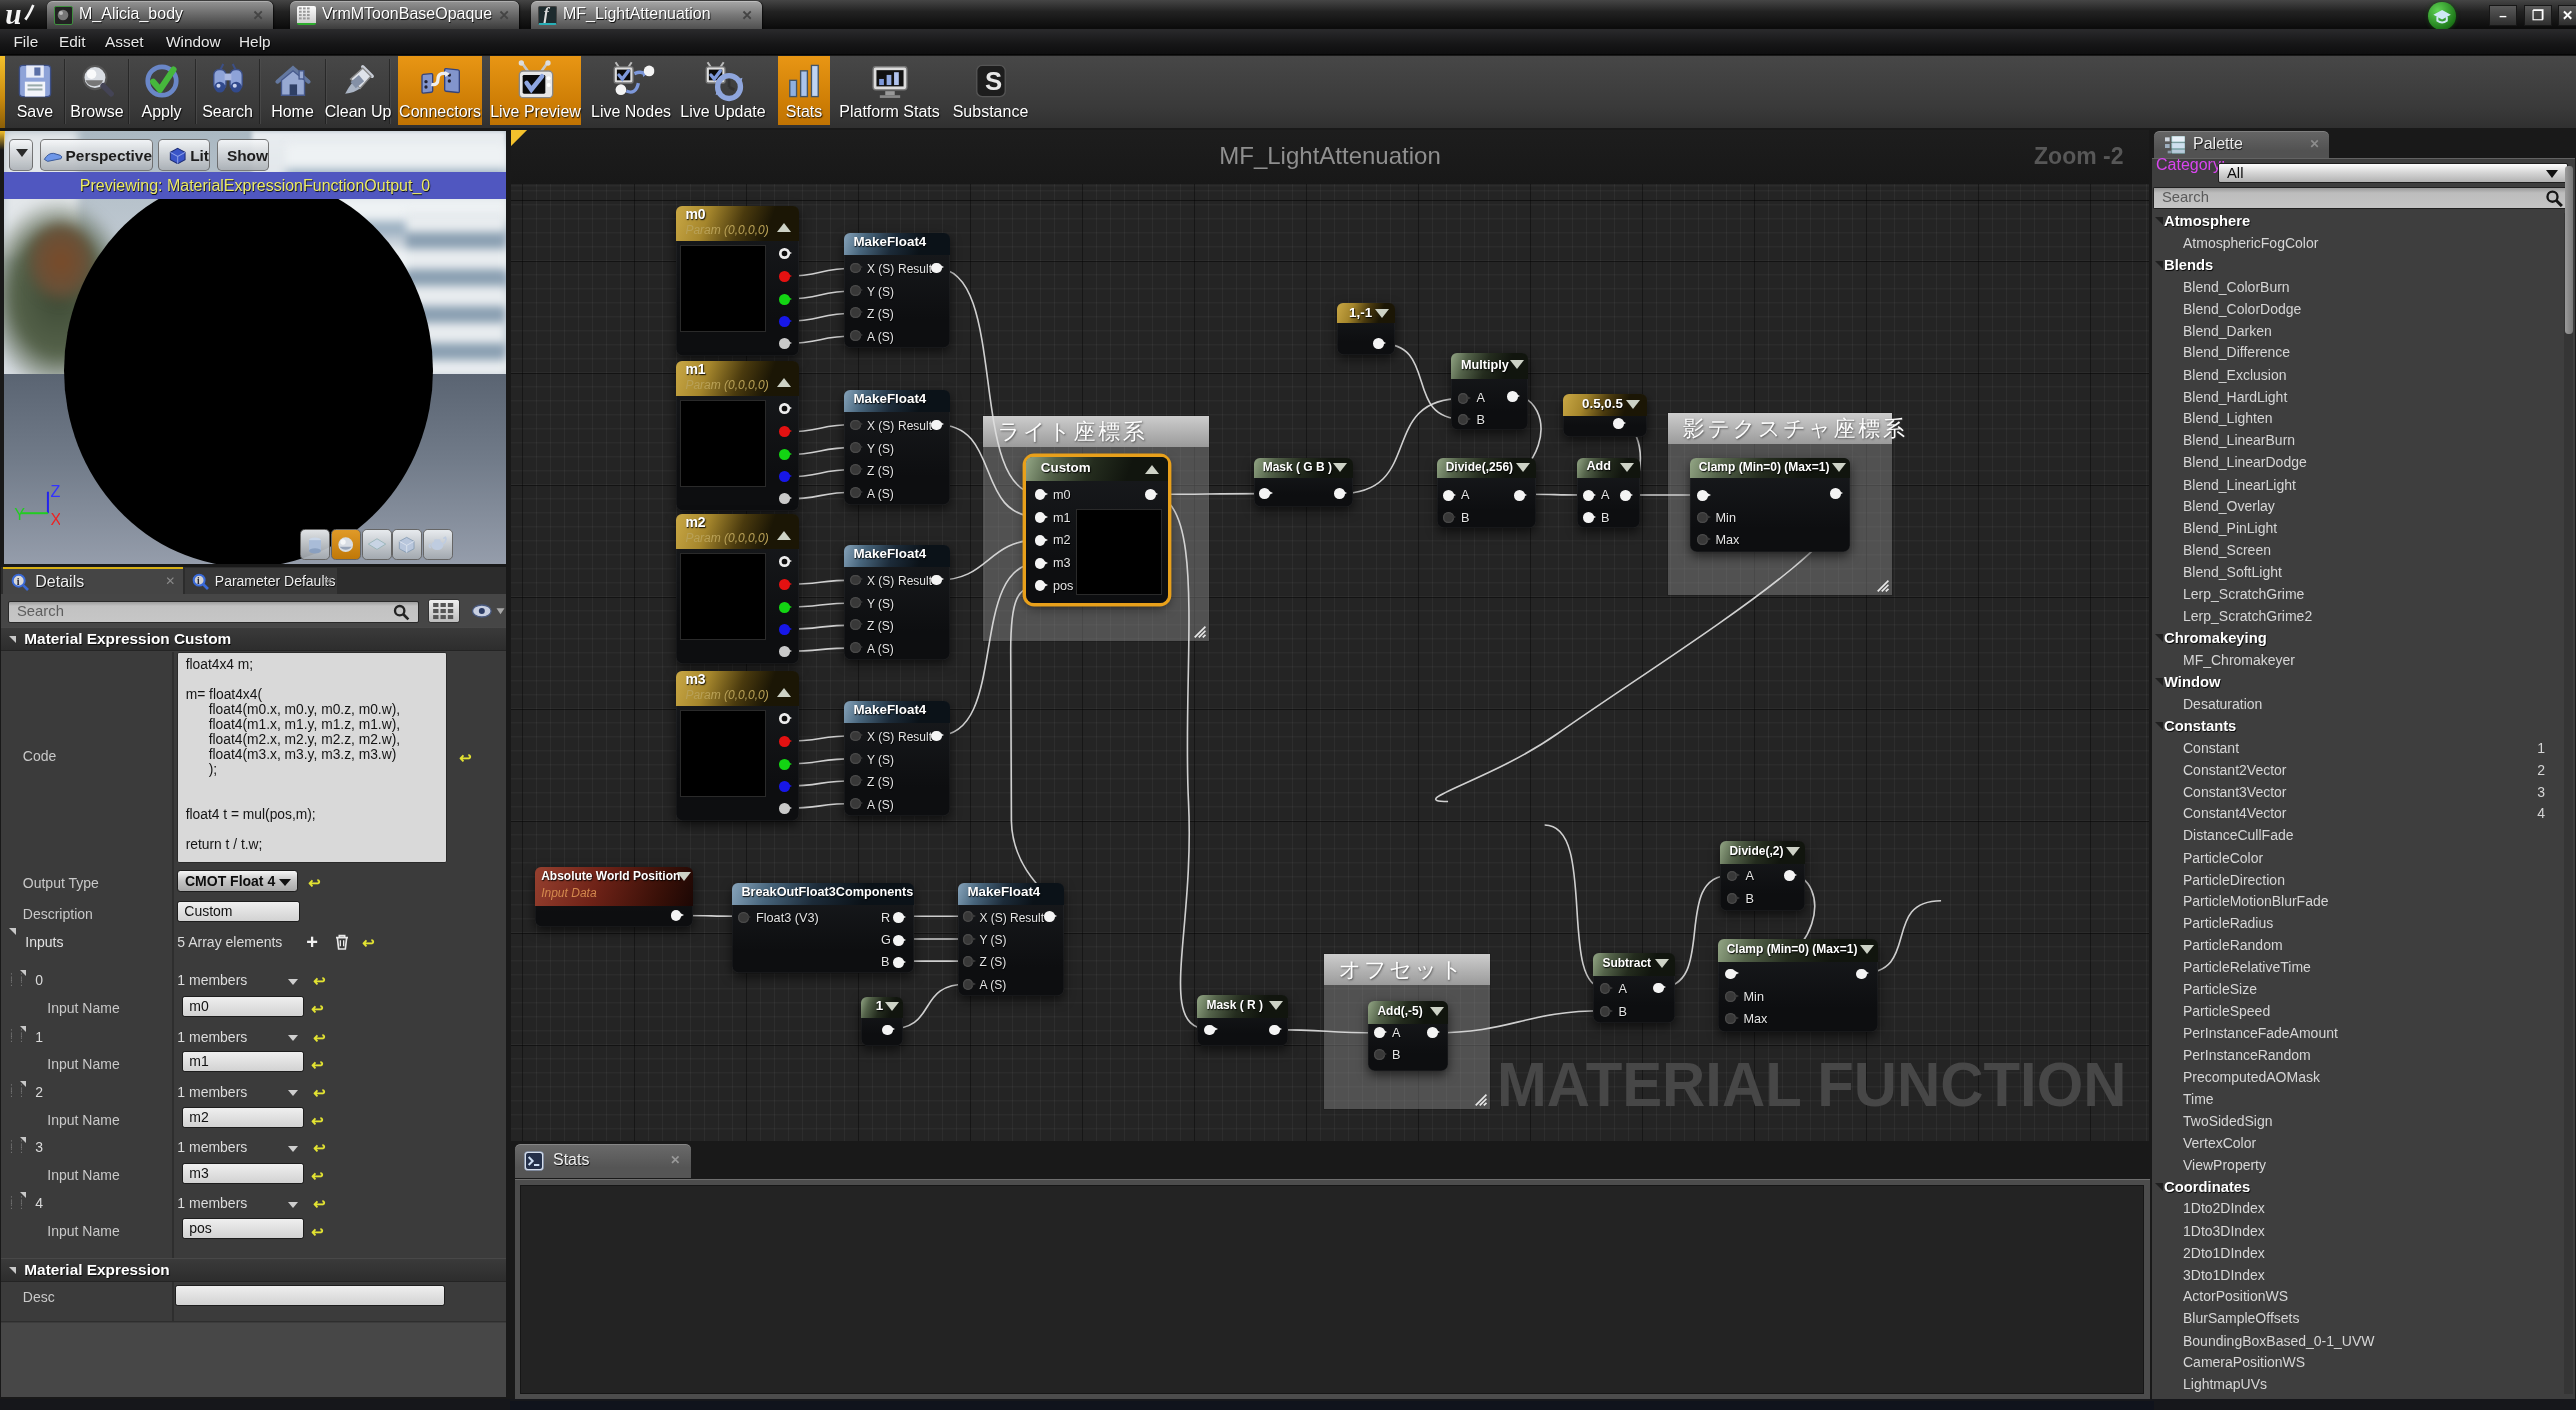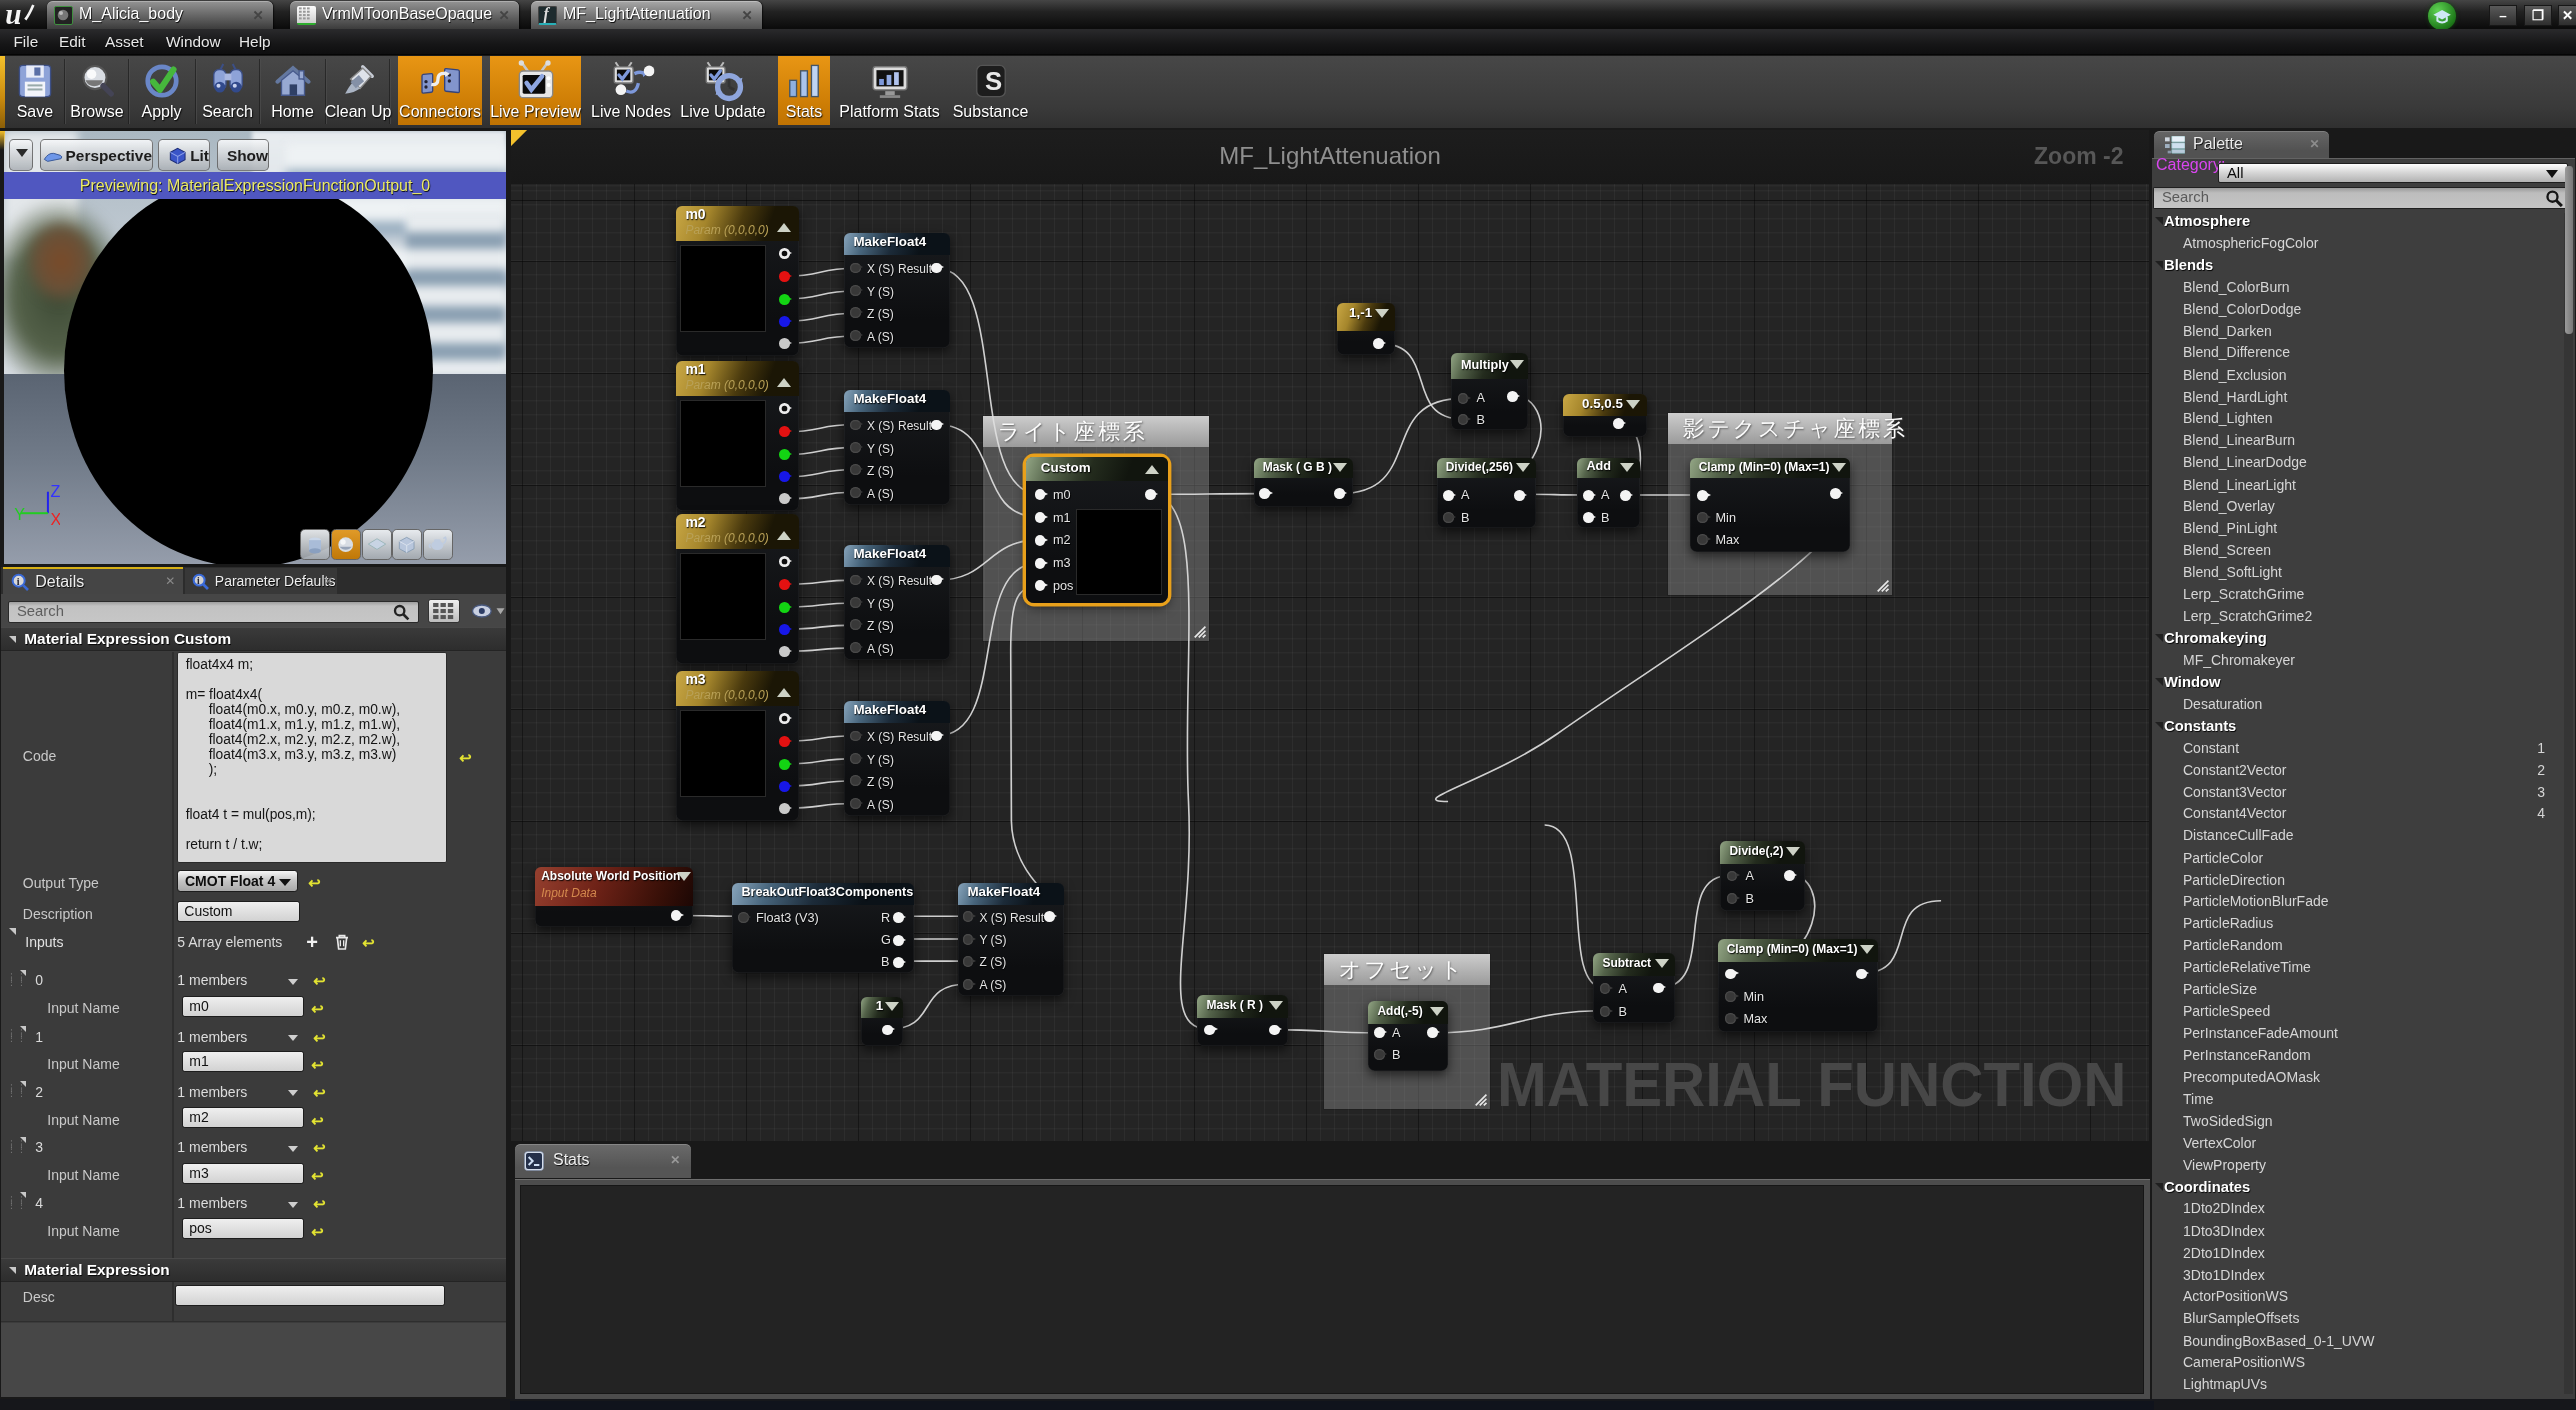--- a/index.html
+++ b/index.html
@@ -710,21 +710,21 @@
         <span class="nt" style="left:10px;top:5.4px;font-size:12.7px">Multiply</span>
       </div>
       <span class="ndrop" style="left:59px;top:7.4px"></span>
       <span class="pin pd" style="left:6.7px;top:40px"></span>
       <span class="pl" style="left:25.5px;top:38px">A</span>
       <span class="pin pw" style="left:56px;top:38px"></span>
       <span class="pin pd" style="left:6.7px;top:61px"></span>
       <span class="pl" style="left:25.5px;top:60px">B</span>
     </div>
     <div class="nd" style="left:826px;top:173px;width:58px;height:52px">
-      <div class="nh hgold" style="height:28px">
+      <div class="nh hgold" style="height:20px">
         <span class="nt" style="left:12px;top:2px;font-size:13.4px">1,-1</span>
       </div>
       <span class="ndrop" style="left:38px;top:6px"></span>
       <span class="pin pw" style="left:36px;top:35px"></span>
     </div>
     <div class="nd" style="left:1052px;top:264px;width:84px;height:43px">
       <div class="nh hgold" style="height:22px">
         <span class="nt" style="left:19px;top:2px;font-size:13.4px">0.5,0.5</span>
       </div>
       <span class="ndrop" style="left:63px;top:6px"></span>

